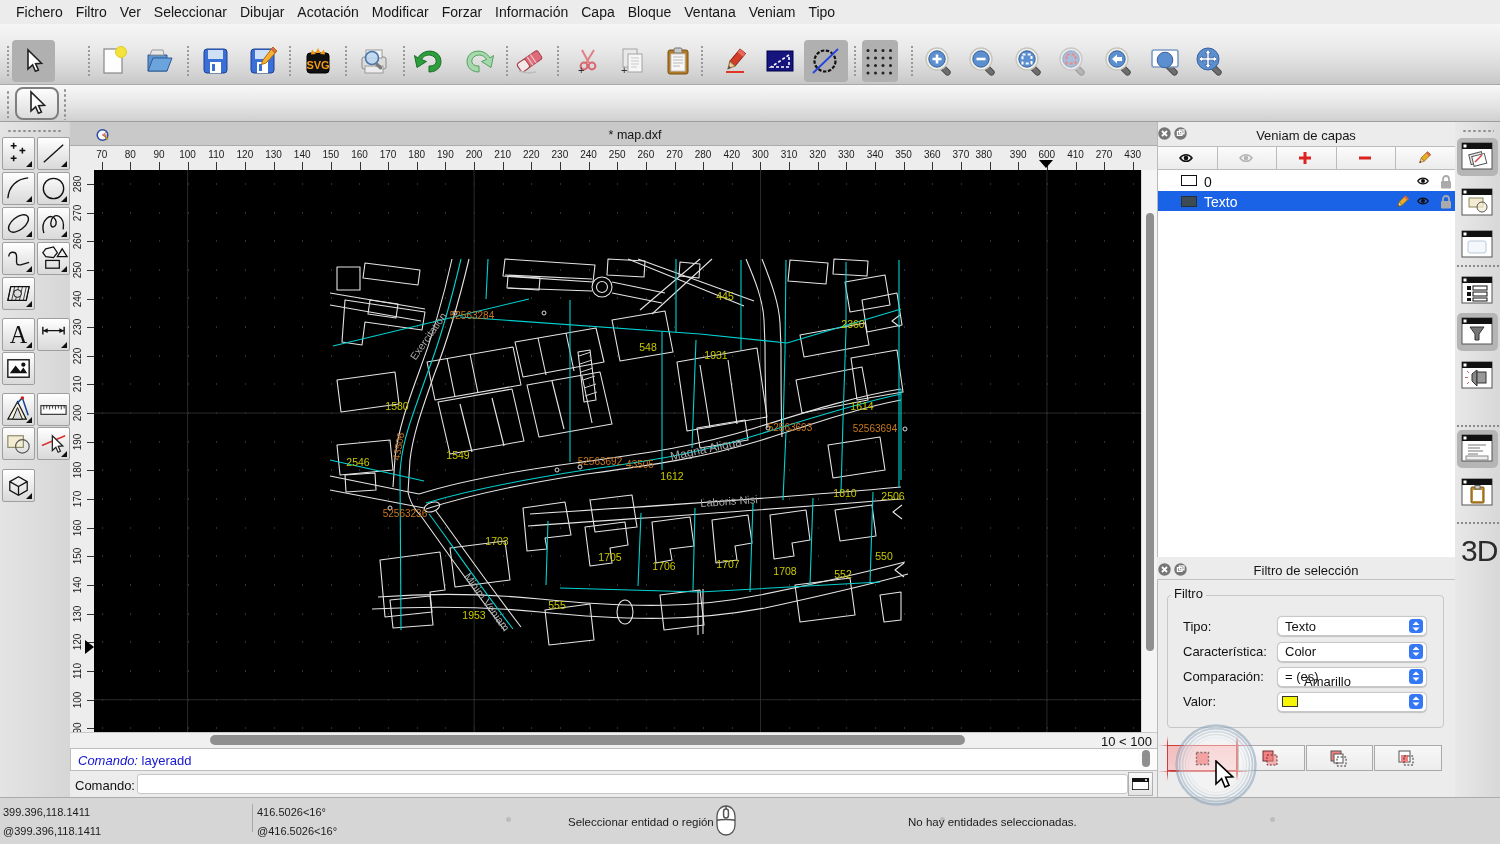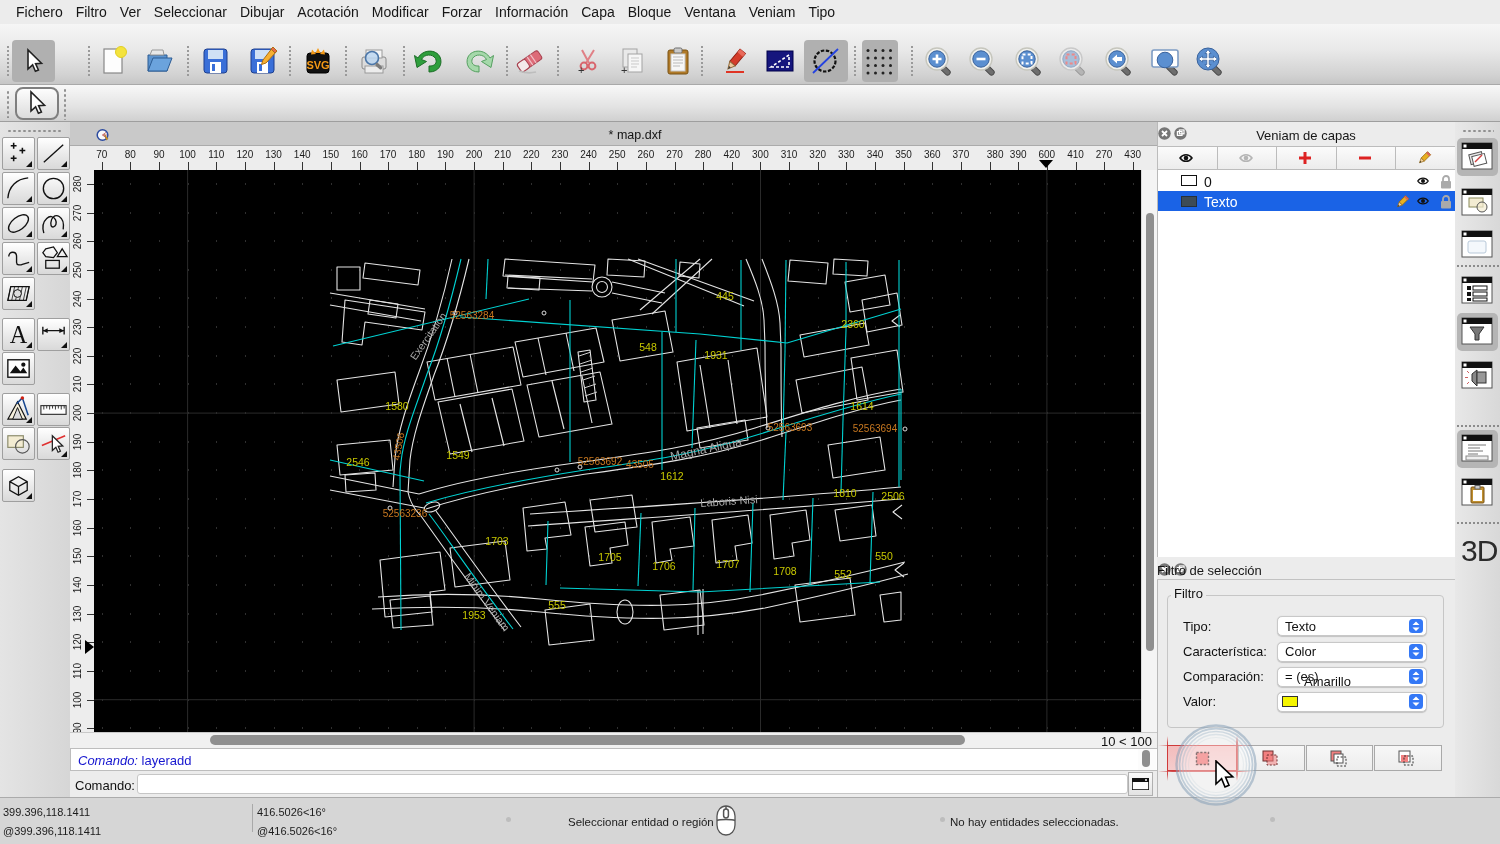--- a/index.html
+++ b/index.html
@@ -402,21 +402,21 @@
 <div class="rlab" style="left:832.3px;top:149px;width:28px;text-align:center">330</div>
 <div class="a" style="left:846.3px;top:162px;width:1px;height:8px;background:#333"></div>
 <div class="rlab" style="left:861.0px;top:149px;width:28px;text-align:center">340</div>
 <div class="a" style="left:875.0px;top:162px;width:1px;height:8px;background:#333"></div>
 <div class="rlab" style="left:889.6px;top:149px;width:28px;text-align:center">350</div>
 <div class="a" style="left:903.6px;top:162px;width:1px;height:8px;background:#333"></div>
 <div class="rlab" style="left:918.3px;top:149px;width:28px;text-align:center">360</div>
 <div class="a" style="left:932.3px;top:162px;width:1px;height:8px;background:#333"></div>
 <div class="rlab" style="left:946.9px;top:149px;width:28px;text-align:center">370</div>
 <div class="a" style="left:960.9px;top:162px;width:1px;height:8px;background:#333"></div>
-<div class="rlab" style="left:975.5px;top:149px;width:28px;text-align:right">380</div>
+<div class="rlab" style="left:975.5px;top:149px;width:28px;text-align:left">380</div>
 <div class="a" style="left:989.5px;top:162px;width:1px;height:8px;background:#333"></div>
 <div class="rlab" style="left:1004.2px;top:149px;width:28px;text-align:center">390</div>
 <div class="a" style="left:1018.2px;top:162px;width:1px;height:8px;background:#333"></div>
 <div class="rlab" style="left:1032.8px;top:149px;width:28px;text-align:center">600</div>
 <div class="a" style="left:1046.8px;top:162px;width:1px;height:8px;background:#333"></div>
 <div class="rlab" style="left:1061.5px;top:149px;width:28px;text-align:center">410</div>
 <div class="a" style="left:1075.5px;top:162px;width:1px;height:8px;background:#333"></div>
 <div class="rlab" style="left:1090.1px;top:149px;width:28px;text-align:center">270</div>
 <div class="a" style="left:1104.1px;top:162px;width:1px;height:8px;background:#333"></div>
 <div class="rlab" style="left:1118.7px;top:149px;width:28px;text-align:center">430</div>
@@ -655,21 +655,21 @@
 <div class="a" style="left:257px;top:825px;font-size:11px;color:#1b1b1b">@416.5026&lt;16°</div>
 <div class="a" style="left:506px;top:817px;width:5px;height:5px;border-radius:3px;background:#bdbdbd"></div>
 <div class="a" style="left:568px;top:816px;font-size:11.5px;color:#1b1b1b">Seleccionar entidad o región</div>
 <svg class="a" style="left:716px;top:805px" width="20" height="31" viewBox="0 0 20 31">
     <path d="M10,1 C15,1 19,5.5 19,11 L19,20 C19,26 15,30 10,30 C5,30 1,26 1,20 L1,11 C1,5.5 5,1 10,1 Z" fill="#fff" stroke="#555" stroke-width="1.3"></path>
     <path d="M1,15.5 C4,14.2 16,14.2 19,15.5" stroke="#555" stroke-width="1.6" fill="none"></path>
     <rect x="7.6" y="4" width="4.8" height="9" rx="2.4" fill="#fff" stroke="#555" stroke-width="1.5"></rect>
     <path d="M10,1 L10,4" stroke="#555" stroke-width="1.5"></path>
   </svg>
 <div class="a" style="left:940px;top:817px;width:5px;height:5px;border-radius:3px;background:#bdbdbd"></div>
-<div class="a" style="left:950px;top:816px;font-size:11.5px;color:#1b1b1b">No hay entidades seleccionadas.</div>
+<div class="a" style="left:908px;top:816px;font-size:11.5px;color:#1b1b1b">No hay entidades seleccionadas.</div>
 <div class="a" style="left:1270px;top:817px;width:5px;height:5px;border-radius:3px;background:#bdbdbd"></div>
 <div class="a rpanel"></div>
 <svg class="a" style="left:1158px;top:127px" width="13" height="13" viewBox="0 0 13 13">
     <circle cx="6.5" cy="6.5" r="6.2" fill="#767676"></circle>
     <path d="M4,4 L9,9 M9,4 L4,9" stroke="#fff" stroke-width="1.8"></path>
   </svg>
 <svg class="a" style="left:1174px;top:127px" width="13" height="13" viewBox="0 0 13 13">
     <circle cx="6.5" cy="6.5" r="6.2" fill="#767676"></circle>
     <rect x="3.4" y="4.6" width="4.6" height="3.8" fill="none" stroke="#fff" stroke-width="1.2"></rect>
     <rect x="5.4" y="3" width="4.6" height="3.8" fill="none" stroke="#fff" stroke-width="1.2"></rect>
@@ -735,21 +735,21 @@
 <div class="a" style="left:1157px;top:557px;width:298px;height:23px;background:#ececec;border-bottom:1px solid #c2c2c2"></div>
 <svg class="a" style="left:1158px;top:563px" width="13" height="13" viewBox="0 0 13 13">
     <circle cx="6.5" cy="6.5" r="6.2" fill="#767676"></circle>
     <path d="M4,4 L9,9 M9,4 L4,9" stroke="#fff" stroke-width="1.8"></path>
   </svg>
 <svg class="a" style="left:1174px;top:563px" width="13" height="13" viewBox="0 0 13 13">
     <circle cx="6.5" cy="6.5" r="6.2" fill="#767676"></circle>
     <rect x="3.4" y="4.6" width="4.6" height="3.8" fill="none" stroke="#fff" stroke-width="1.2"></rect>
     <rect x="5.4" y="3" width="4.6" height="3.8" fill="none" stroke="#fff" stroke-width="1.2"></rect>
   </svg>
-<div class="a lh" style="left:1157px;top:563px;width:298px;text-align:left">Filtro de selección</div>
+<div class="a lh" style="left:1157px;top:563px;width:298px;text-align:center">Filtro de selección</div>
 <div class="a" style="left:1167px;top:595px;width:277px;height:133px;border:1px solid #c6c6c6;border-radius:4px"></div>
 <div class="a" style="left:1171px;top:586px;background:#ececec;padding:0 3px;font-size:13px;color:#111">Filtro</div>
 <div class="flab" style="left:1183px;top:618.5px">Tipo:</div>
 <div class="combo" style="left:1277px;top:616px"></div>
 <div class="a" style="left:1285px;top:618.5px;font-size:13px;color:#111">Texto</div>
 <svg class="a step" style="left:1409px;top:618.5px" width="14" height="14.5" viewBox="0 0 14 14.5">
     <path d="M7,2.5 L10.5,6 L3.5,6 Z M7,12 L10.5,8.5 L3.5,8.5 Z" fill="#fff"></path>
   </svg>
 <div class="flab" style="left:1183px;top:644.0px">Característica:</div>
 <div class="combo" style="left:1277px;top:641.5px"></div>

